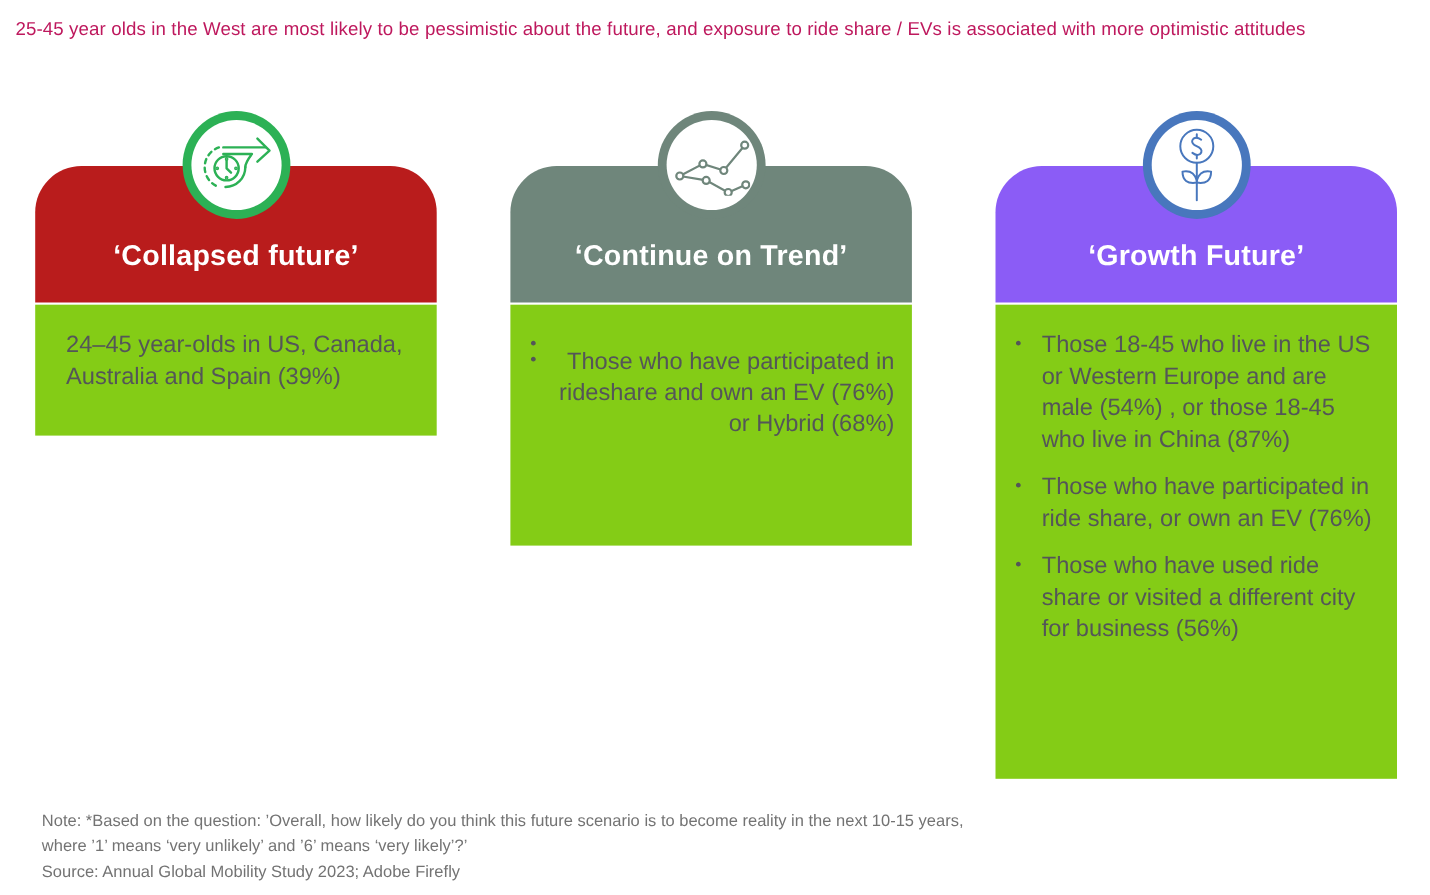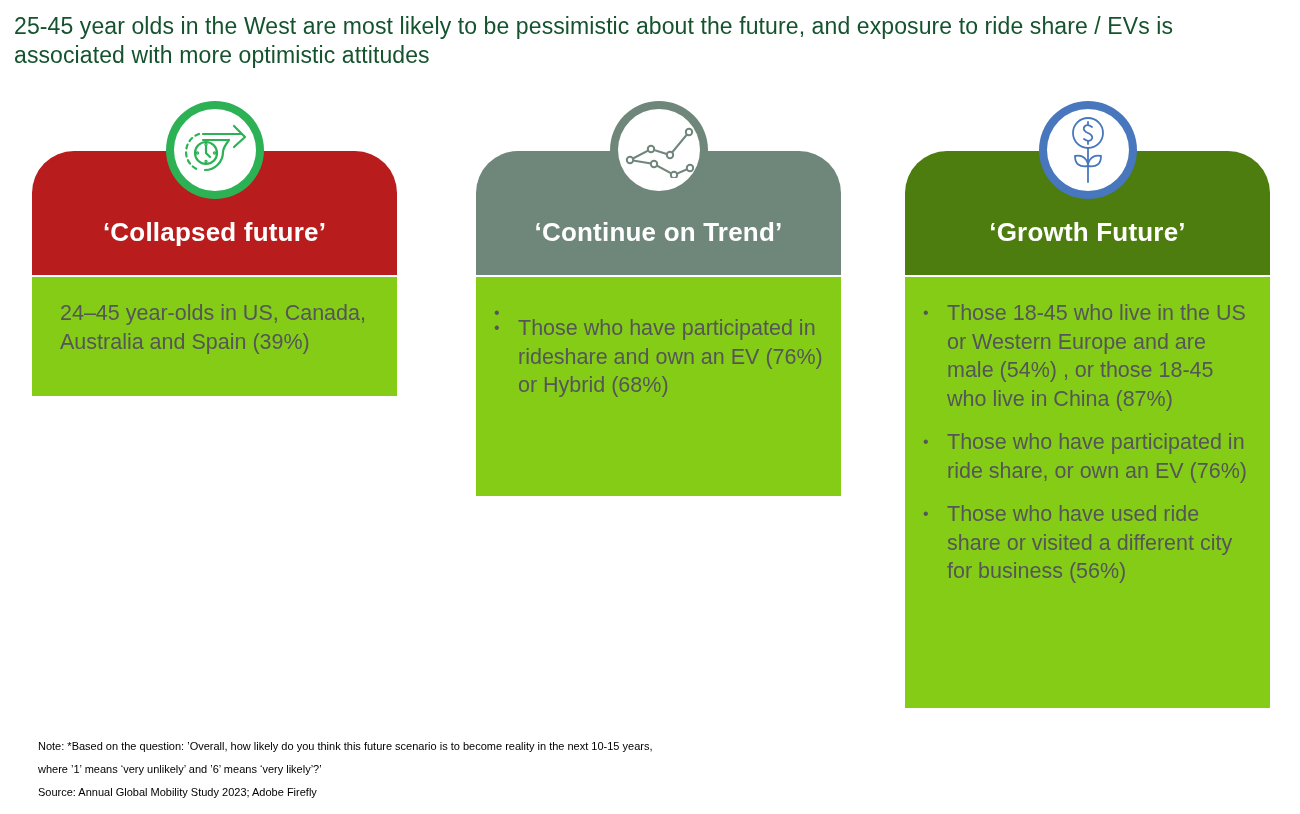--- a/index.html
+++ b/index.html
@@ -1,21 +1,21 @@
 <!DOCTYPE html>
 <html><head>
 <meta charset="utf-8">
 <style>
   * { box-sizing: border-box; margin: 0; padding: 0; }
   html, body { width: 1300px; height: 814px; background: #ffffff; overflow: hidden; }
   body { position: relative; font-family: "Liberation Sans", "DejaVu Sans", sans-serif; color: #555759; }
 
   .title {
     position: absolute; left: 14px; top: 12px; width: 1200px;
-    font-size: 23px; line-height: 29px; color: #14532d; letter-spacing: 0.1px;
+    font-size: 17px; line-height: 29px; color: #be185d; letter-spacing: 0.1px;
   }
 
   .card { position: absolute; top: 151px; width: 365px; }
   .card-head {
     position: relative; height: 124px;
     border-radius: 42px 42px 0 0;
     display: flex; align-items: flex-end; justify-content: center;
     padding-bottom: 27px;
   }
   .card-title {
@@ -38,30 +38,30 @@
   .card-body ul { list-style: none; padding: 22px 16px 20px 10px; }
   .card-body li {
     position: relative; padding-left: 32px; margin-bottom: 15px;
   }
   .card-body li:last-child { margin-bottom: 0; }
   .bullet {
     position: absolute; left: 8px; top: 0; font-size: 16px; line-height: 28.5px; color: #545658;
   }
 
   #card1 { left: 32px; }
-  #card2 { left: 476px; }
+  #card2 { left: 464px; text-align: right; }
   #card3 { left: 905px; }
 
   #card1 .card-body { height: 119px; }
   #card2 .card-body { height: 219px; }
   #card3 .card-body { height: 431px; }
 
   .note {
     position: absolute; left: 38px; top: 735px; width: 1240px;
-    font-size: 11px; line-height: 23px; color: #000000;
+    font-size: 15px; line-height: 23px; color: #737373;
   }
 </style>
 </head>
 <body>
 
 <div class="title">25-45 year olds in the West are most likely to be pessimistic about the future, and exposure to ride share / EVs is associated with more optimistic attitudes</div>
 
 <div class="card" id="card1">
   <div class="card-head" style="background:#b91c1c">
     <div class="icon-circle" style="background:#2cb155">
@@ -114,21 +114,21 @@
       </li>
       <li>
         <span class="bullet">•</span>
         <span>Those who have participated in rideshare and own an EV (76%) or Hybrid (68%)</span>
       </li>
     </ul>
   </div>
 </div>
 
 <div class="card" id="card3">
-  <div class="card-head" style="background:#4d7c0f">
+  <div class="card-head" style="background:#8b5cf6">
     <div class="icon-circle" style="background:#4877bd">
       <div class="icon-inner">
         <svg width="50" height="72" viewBox="0 0 50 72" fill="none" stroke="#4877bd" stroke-width="1.8" stroke-linecap="round" stroke-linejoin="round">
           <circle cx="25" cy="19" r="15"></circle>
           <path d="M29 13 Q25 10 22 12 Q19 15 23 18 L27 20 Q31 23 28 26 Q25 28 21 25"></path>
           <path d="M25 8 L25 11 M25 27 L25 30"></path>
           <path d="M25 34 L25 68"></path>
           <path d="M25 52 Q12 54 12 42 Q22 40 25 50"></path>
           <path d="M25 52 Q38 54 38 42 Q28 40 25 50"></path>
         </svg>

